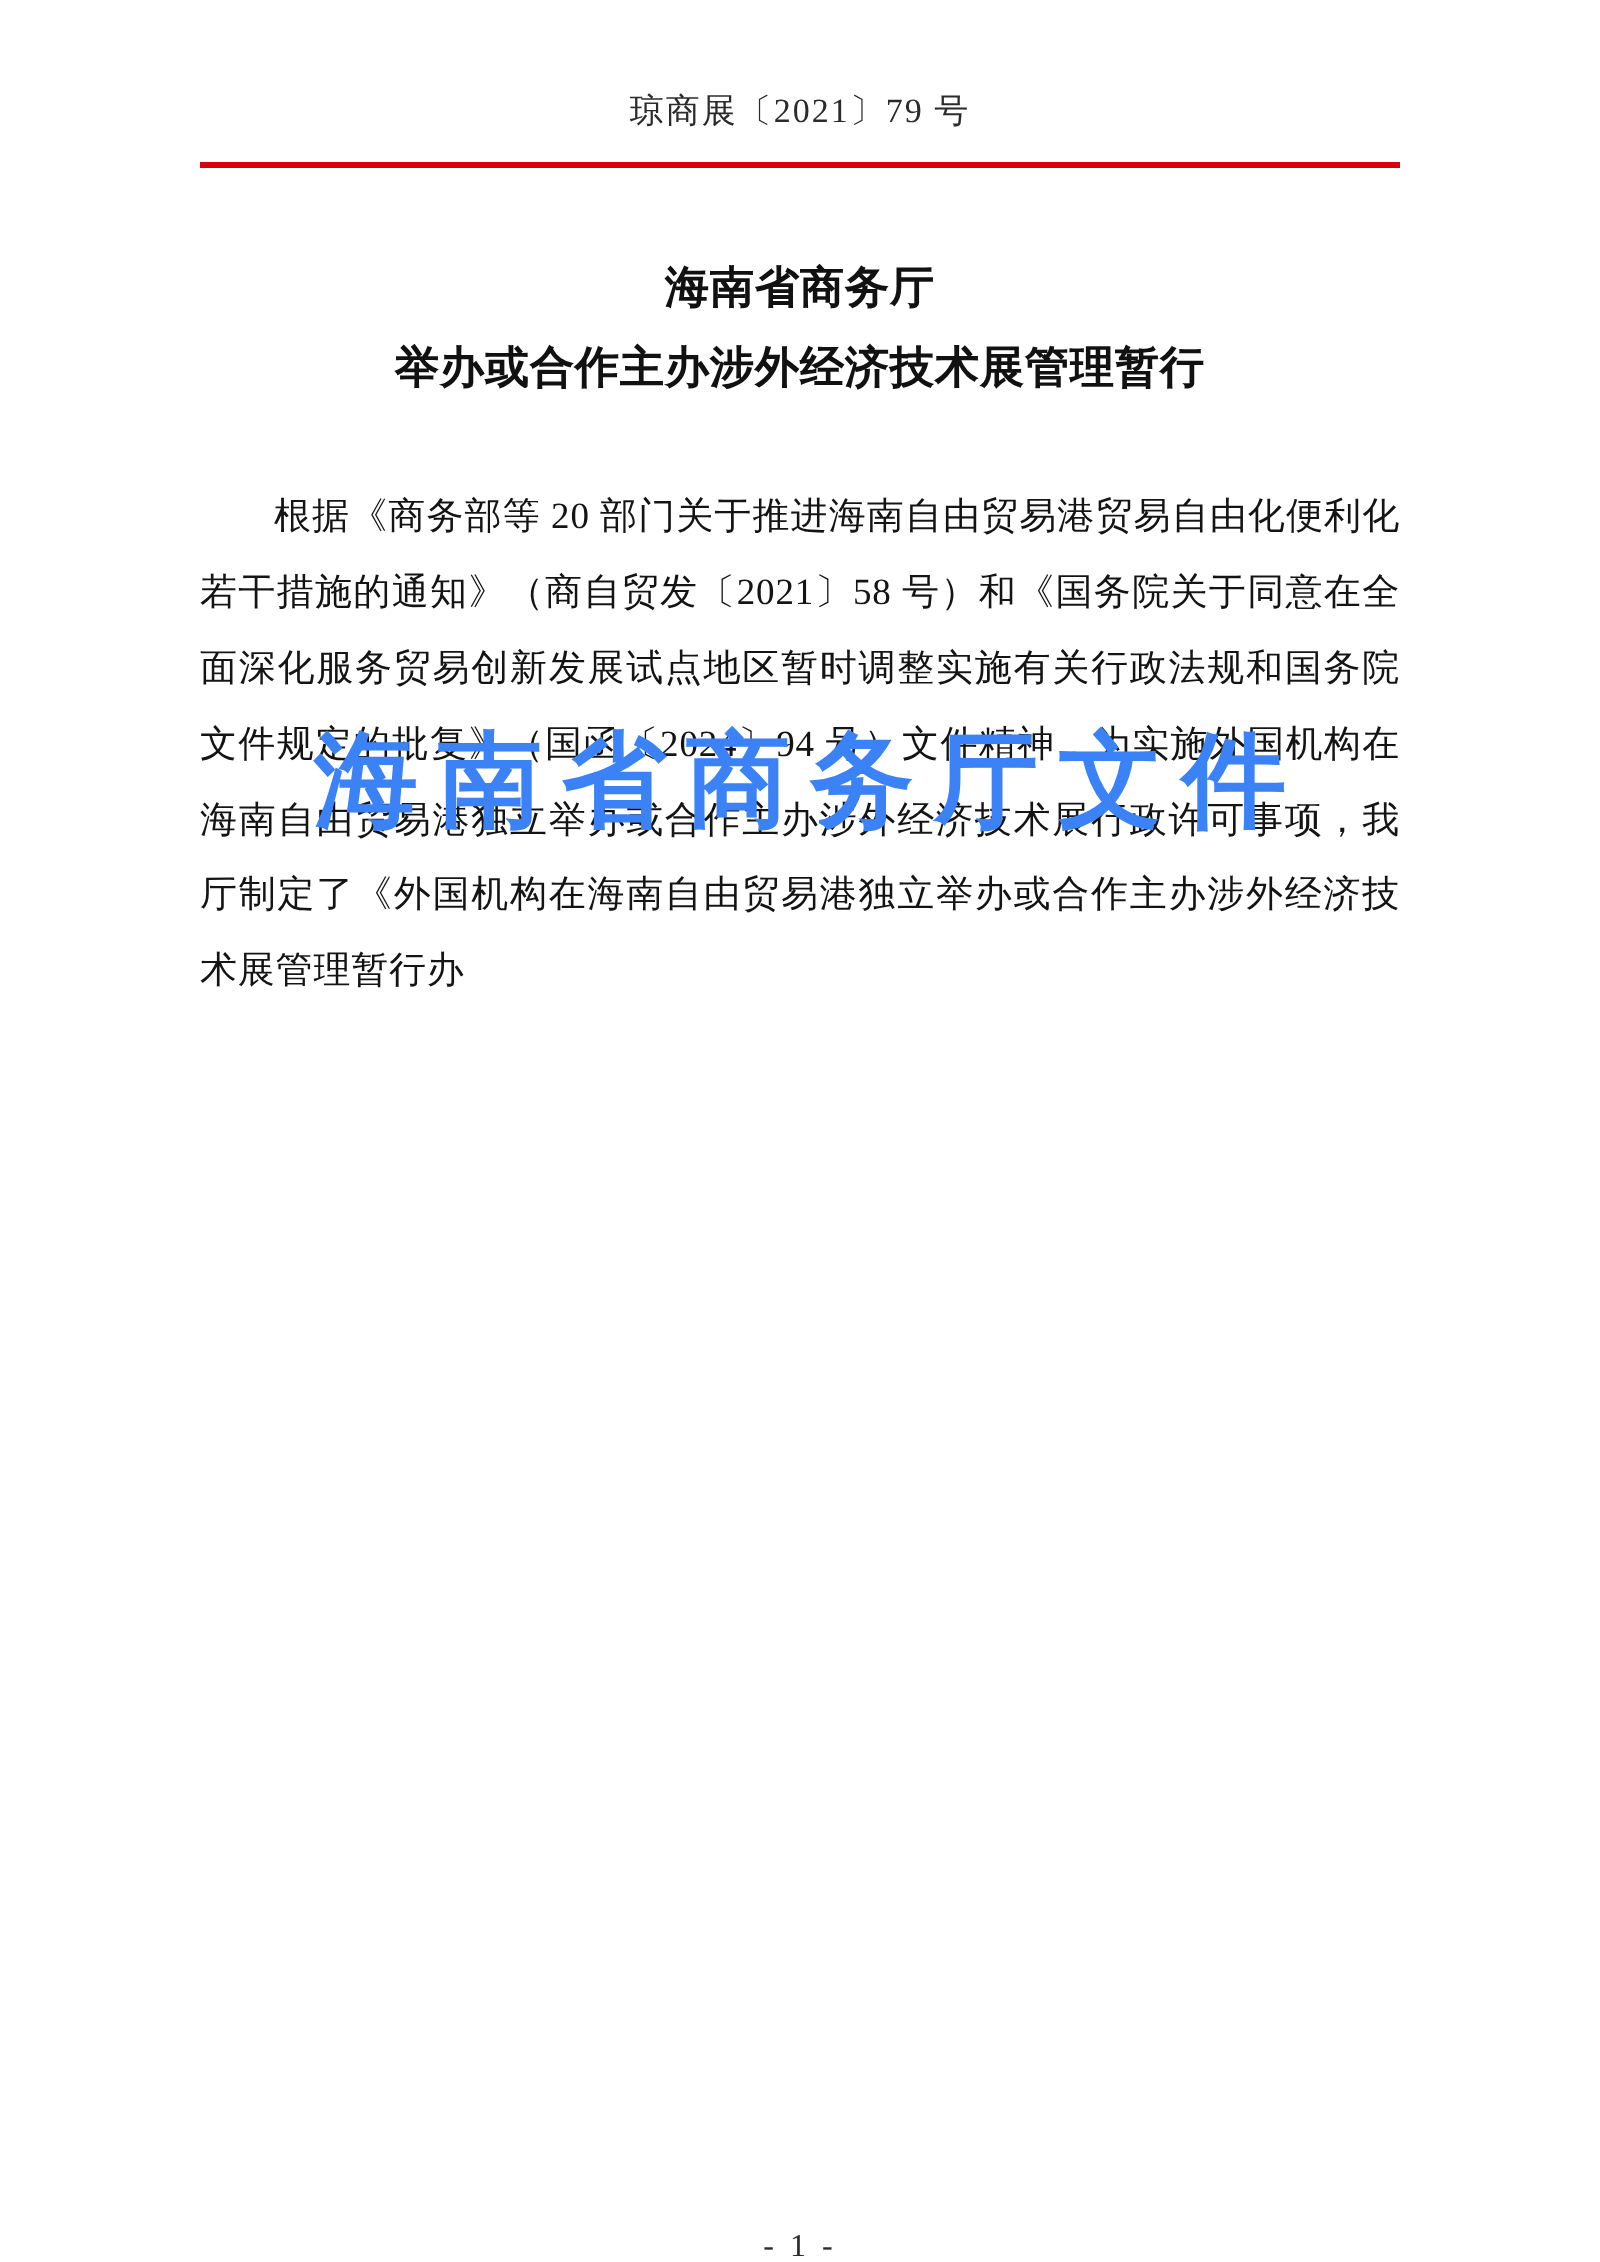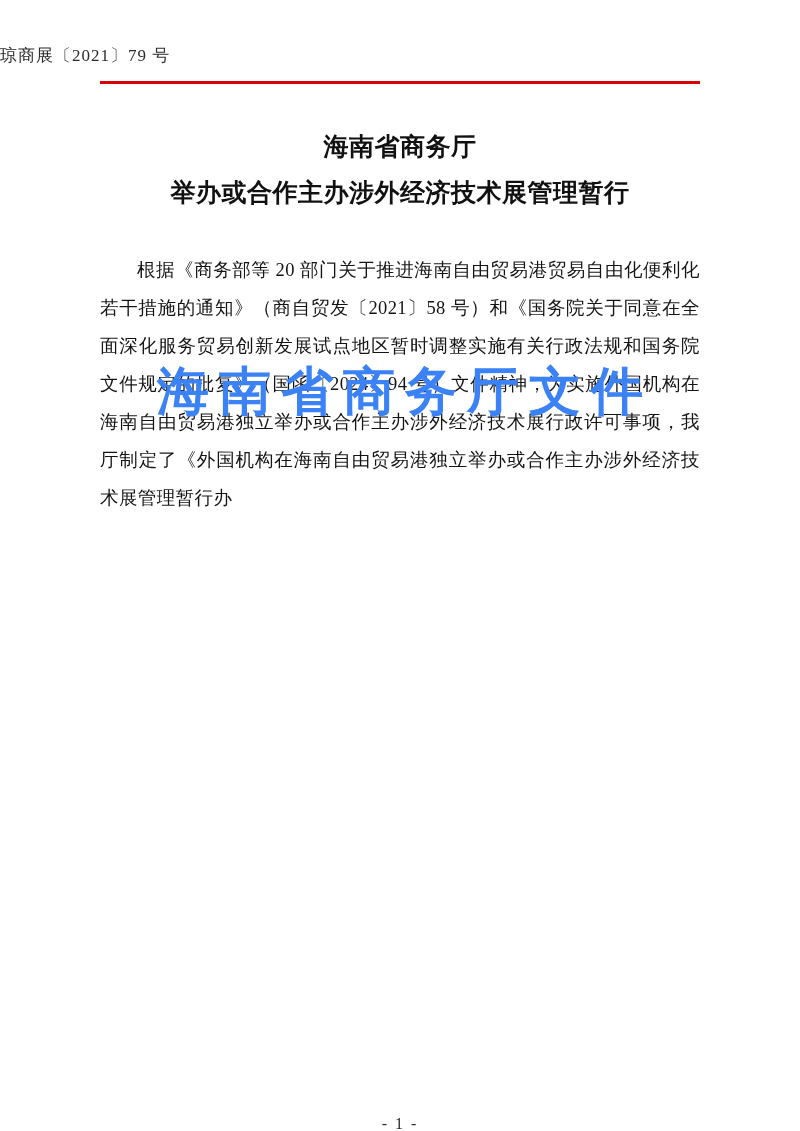--- a/index.html
+++ b/index.html
@@ -37,41 +37,42 @@
     font-size: 52px;
     letter-spacing: 10px;
     color: #3b82f6;
     line-height: 1.1;
     text-indent: 10px;
     white-space: nowrap;
   }
 
   .doc-number {
     margin-top: 44px;
+    text-align: center;
     font-size: 17px;
     color: #2b2b2b;
     letter-spacing: 1px;
     font-family: "Liberation Serif", "DejaVu Serif", serif;
   }
 
   .red-rule {
     margin: 14px auto 0 auto;
     width: 600px;
     height: 2.5px;
     background: #d9000b;
   }
 
   
   .title-block {
     margin: 40px auto 0 auto;
     width: 600px;
     text-align: center;
     font-family: "DejaVu Serif", "Liberation Serif", serif;
     font-weight: bold;
-    font-size: 25px;
+    font-size: 22px;
     line-height: 1.85;
     color: #111111;
     letter-spacing: 0.5px;
   }
   .title-line {
     display: block;
     white-space: nowrap;
   }
 
   

